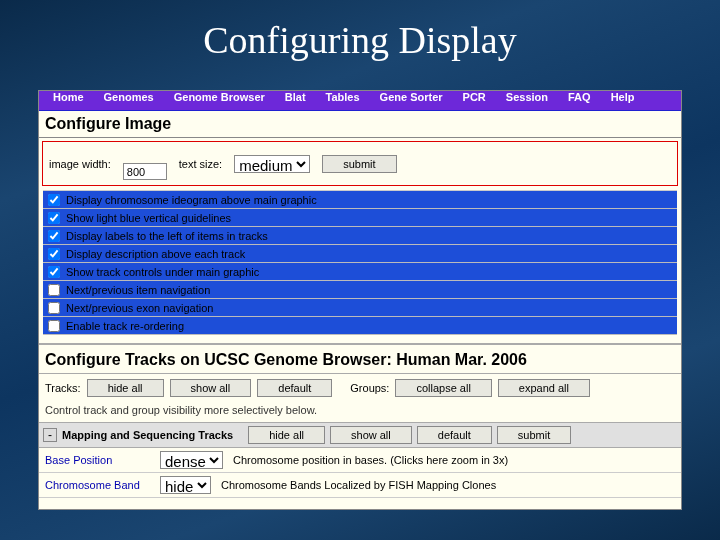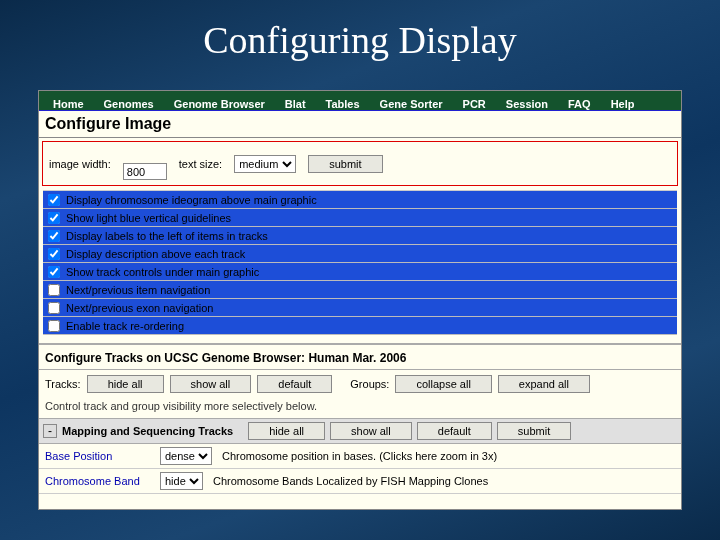--- a/index.html
+++ b/index.html
@@ -26,25 +26,25 @@
     top: 90px;
     width: 644px;
     height: 420px;
     background: #fffef0;
     border: 1px solid #888;
     font-size: 11px;
     color: #000;
     overflow: hidden;
   }
   .navbar {
-    background: #14532d;
+    background: #6d28d9;
     color: #fff;
     height: 20px;
     display: flex;
-    align-items: flex-end;
+    align-items: flex-start;
     padding: 0 4px;
     font-size: 11px;
     font-weight: bold;
     border-bottom: 1px solid #2020d0;
   }
   .nav-item {
     padding: 0 10px;
     cursor: pointer;
   }
   .section-hdr {
@@ -66,21 +66,21 @@
   .label { font-size: 11px; }
   input.txt {
     border: 1px solid #888;
     font-size: 11px;
     padding: 1px 3px;
     background: #fff;
     height: 17px;
   }
   select.sel {
     border: 1px solid #888;
-    font-size: 11px;
+    font-size: 15px;
     background: #fff;
     height: 18px;
   }
   button.btn {
     border: 1px solid #888;
     background: #e8e8e0;
     font-size: 11px;
     padding: 1px 20px;
     height: 18px;
     cursor: pointer;
@@ -99,21 +99,21 @@
   }
   .opt-row input[type=checkbox] {
     margin: 0 6px 0 2px;
     width: 12px;
     height: 12px;
   }
   .opt-row .opt-label { font-size: 11px; }
   .subhdr {
     font-weight: bold;
     padding: 6px 6px 4px 6px;
-    font-size: 12px;
+    font-size: 16px;
     border-top: 2px solid #aaa;
     border-bottom: 1px solid #aaa;
     background: #fffef0;
   }
   .tracks-row {
     display: flex;
     align-items: center;
     gap: 6px;
     padding: 5px 6px;
     font-size: 11px;

